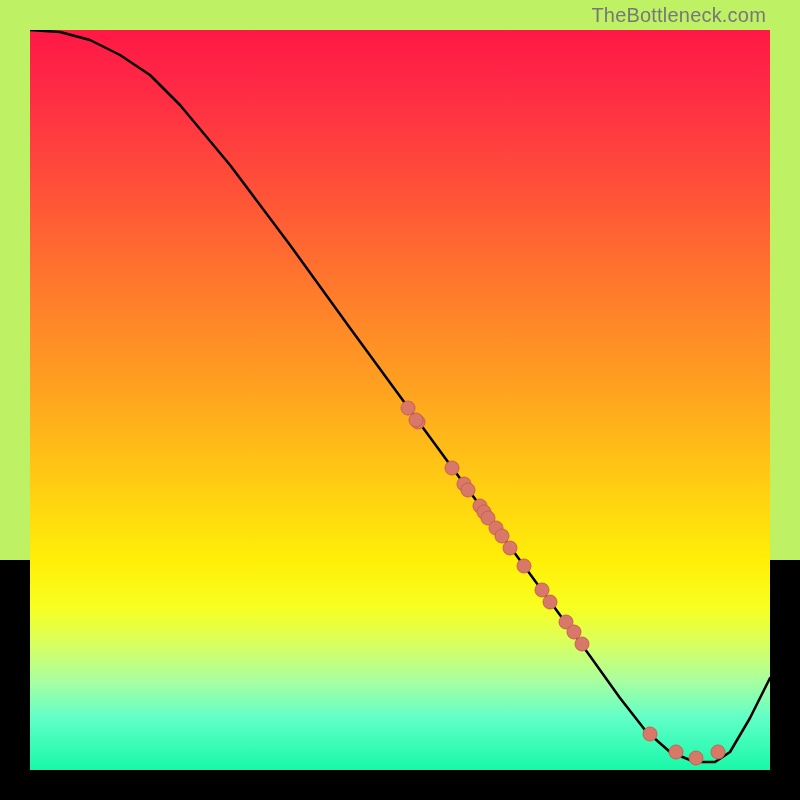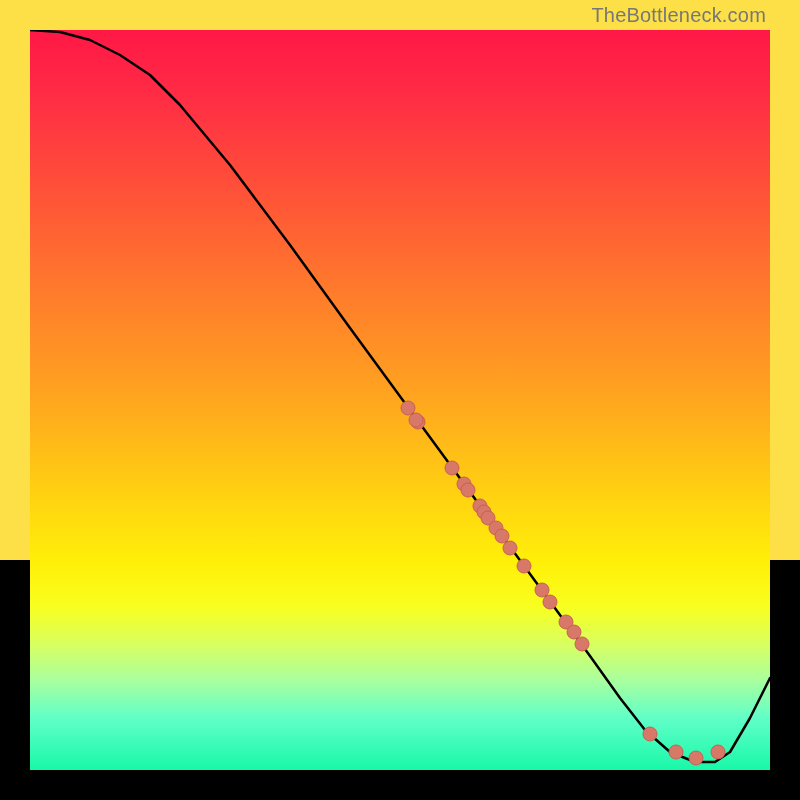--- a/index.html
+++ b/index.html
@@ -9,21 +9,21 @@
     height: 800px;
     overflow: hidden;
     background: #000;
     font-family: Arial, Helvetica, sans-serif;
   }
   .frame {
     position: absolute;
     top: 0; left: 0;
     width: 800px;
     height: 560px;
-    background: #fde047;
+    background: #bef264;
   }
   .plot-area {
     position: absolute;
     top: 30px;
     left: 30px;
     width: 740px;
     height: 740px;
     overflow: hidden;
   }
   .gradient-bg {

